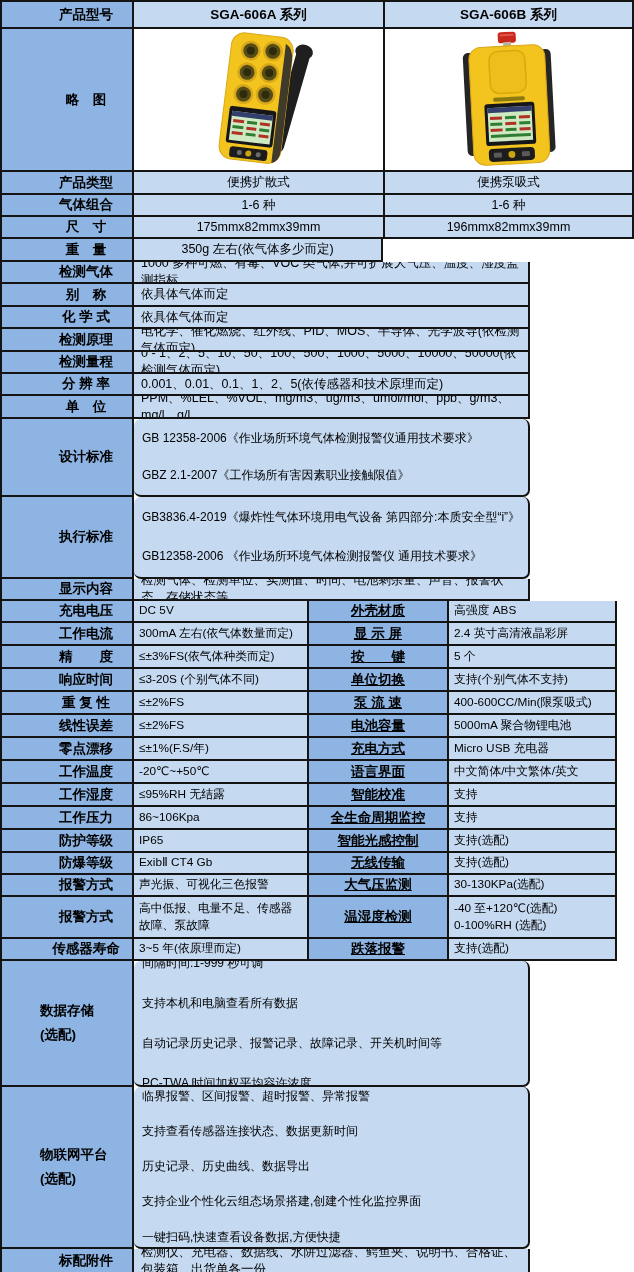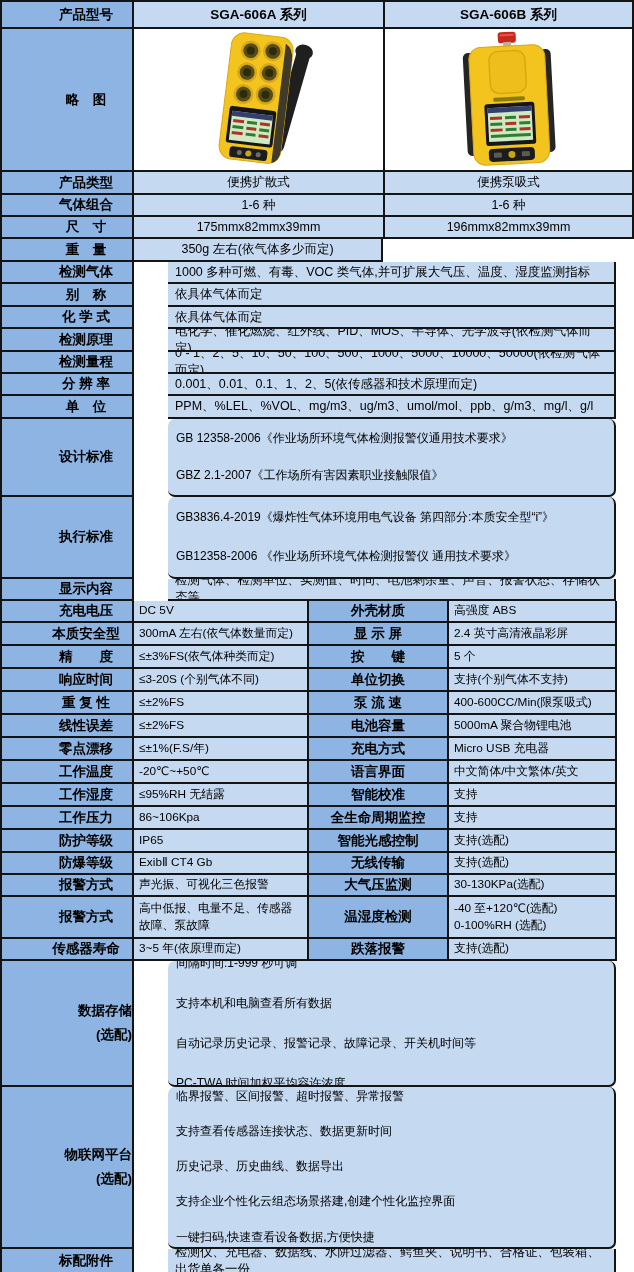--- a/index.html
+++ b/index.html
@@ -10,29 +10,29 @@
         display:flex;align-items:center;overflow:hidden;}
   .hd{background:#8db4e2;font-weight:bold;justify-content:center;text-align:center;
       font-size:13.5px;line-height:1.15;}
   .val{background:#c5d9f1;font-size:12.5px;padding:0 7px;white-space:pre-line;}
   .val.center{justify-content:center;text-align:center;padding:0 3px;}
   .val.bold{font-weight:bold;font-size:13.5px;}
   .img-cell{background:#ffffff;justify-content:center;padding:0;}
   .c1{width:132px;padding-left:38px;}
   .c2{width:251px;}
   .c3{width:249px;}
-  .cspan{width:448px;margin-left:34px;}
+  .cspan{width:396px;}
   .p1{width:175px;}
-  .p2{width:140px;}
+  .p2{width:140px;text-decoration:underline;}
   .p3{width:168px;}
   .pv{font-size:11.8px;padding:0 5px;line-height:1.45;}
   .lines-cell{align-items:center;padding:0;border-radius:7px;}
   .lines{display:block;width:100%;padding:3px 8px;box-sizing:border-box;font-size:12px;}
   .lines > div{white-space:nowrap;}
-  .hd .two-line{display:block;width:100%;text-align:right;line-height:24px;}
+  .hd .two-line{display:block;width:100%;text-align:left;line-height:24px;}
 </style>
 </head>
 <body>
 
 <div class="tbl">
 
   <div class="row" style="height:27px">
     <div class="cell hd c1">产品型号</div>
     <div class="cell val bold center c2">SGA-606A 系列</div>
     <div class="cell val bold center c3">SGA-606B 系列</div>
@@ -221,21 +221,21 @@
     <div class="cell val cspan">检测气体、检测单位、实测值、时间、电池剩余量、声音、报警状态、存储状态等</div>
   </div>
 
   <div class="row" style="height:22px">
     <div class="cell hd c1">充电电压</div>
     <div class="cell val pv p1">DC 5V</div>
     <div class="cell hd p2">外壳材质</div>
     <div class="cell val pv p3">高强度 ABS</div>
   </div>
   <div class="row" style="height:23px">
-    <div class="cell hd c1">本质安全型</div>
+    <div class="cell hd c1">工作电流</div>
     <div class="cell val pv p1">300mA 左右(依气体数量而定)</div>
     <div class="cell hd p2">显 示 屏</div>
     <div class="cell val pv p3">2.4 英寸高清液晶彩屏</div>
   </div>
   <div class="row" style="height:23px">
     <div class="cell hd c1">精　　度</div>
     <div class="cell val pv p1">≤±3%FS(依气体种类而定)</div>
     <div class="cell hd p2">按　　键</div>
     <div class="cell val pv p3">5 个</div>
   </div>

